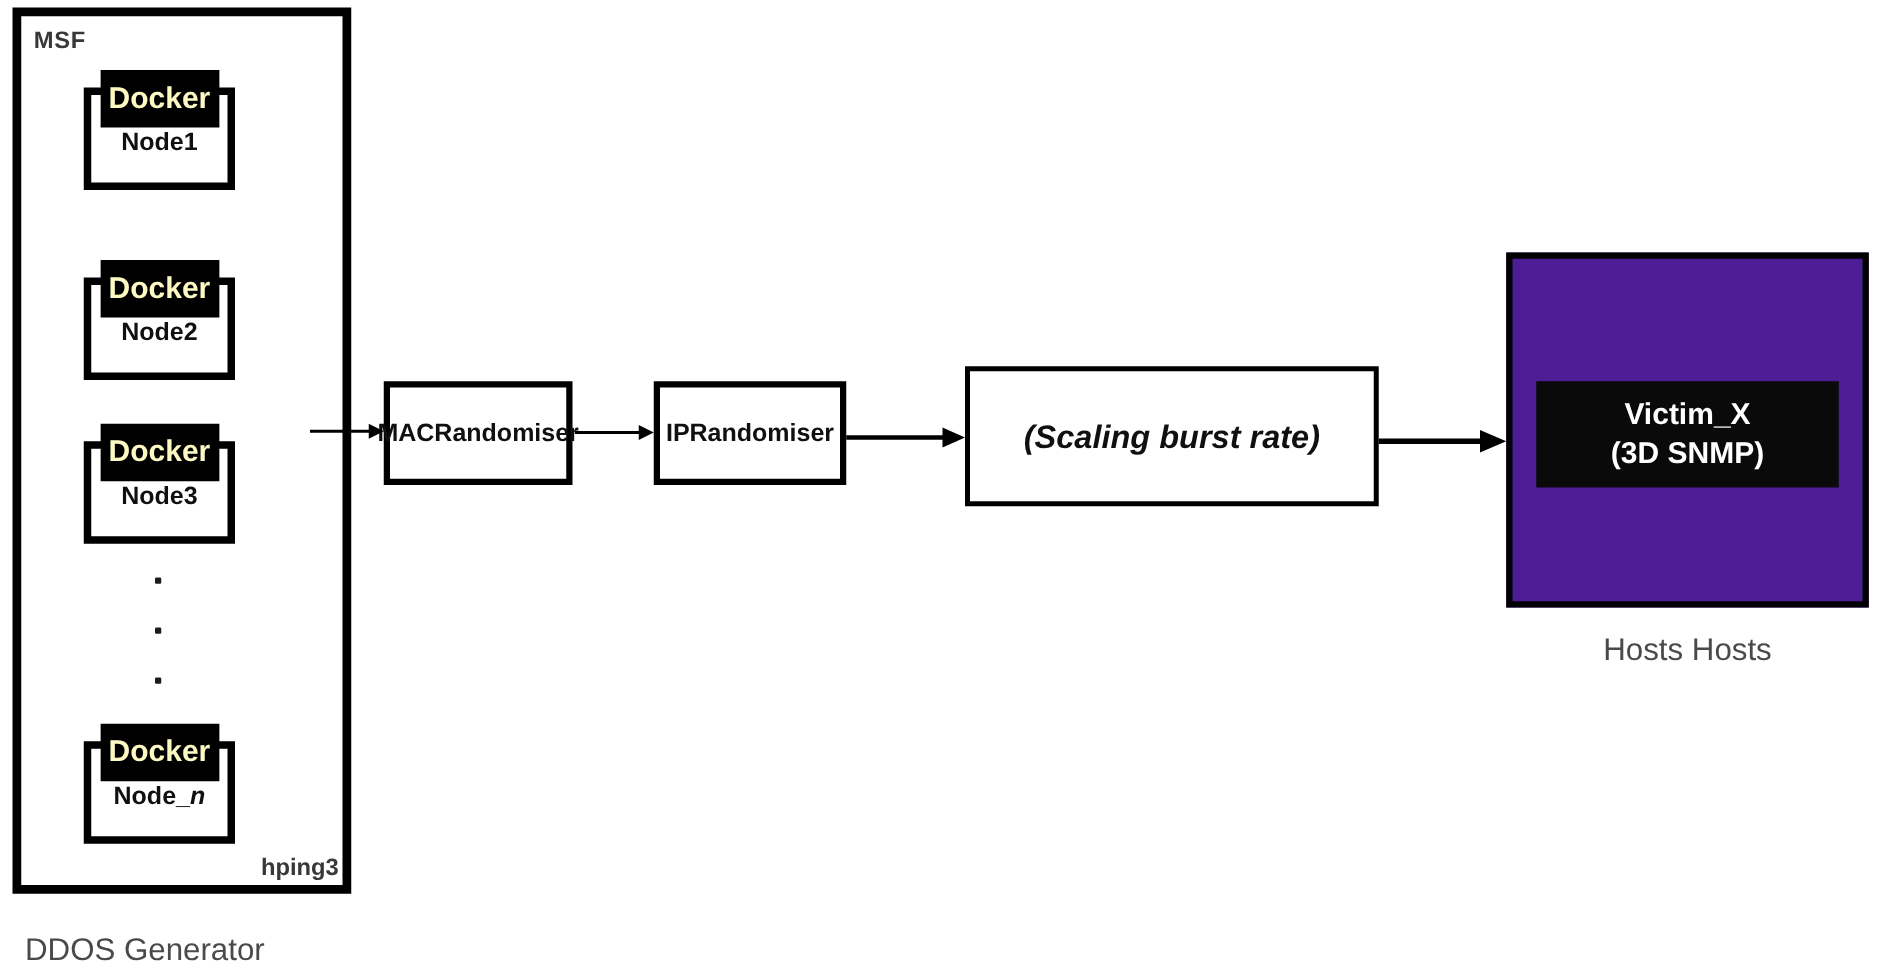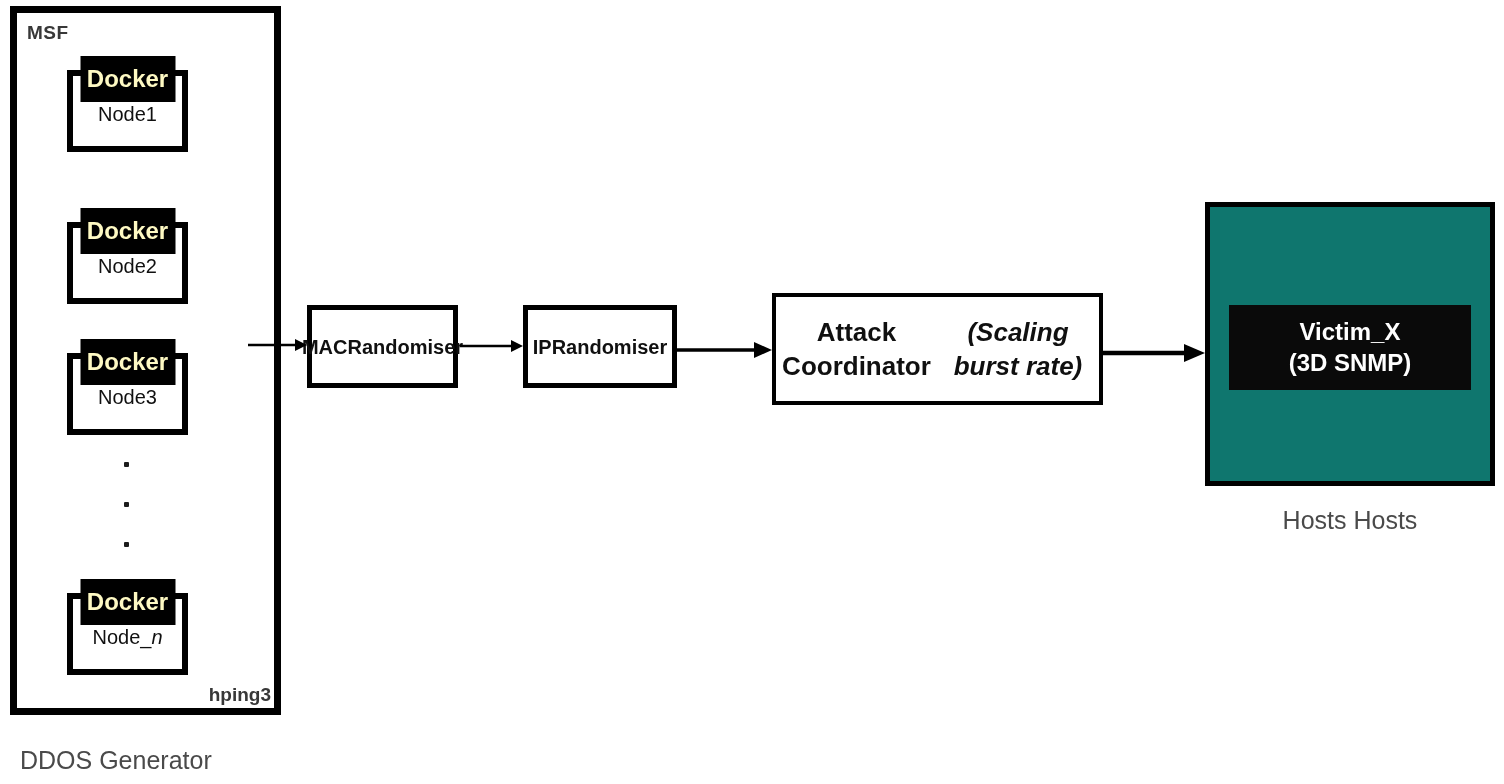--- a/index.html
+++ b/index.html
@@ -14,21 +14,21 @@
                color:#383838; letter-spacing:.5px; }
   .gen-tool { position:absolute; right:3px; bottom:2px; font-size:19px; font-weight:bold;
               color:#383838; }
 
   
   .docker-node { position:absolute; left:50px; width:121px; height:82px;
                  border:6px solid #000; background:#fff; }
   .docker-tab { position:absolute; top:-20px; left:50%; transform:translateX(-50%);
                 width:95px; height:46px; background:#000; color:#fef9c3; font-weight:bold;
                 font-size:24px; display:flex; align-items:center; justify-content:center; }
-  .node-label { margin-top:27px; text-align:center; font-weight:normal; font-size:20px; color:#101010; }
+  .node-label { margin-top:27px; text-align:center; font-weight:bold; font-size:20px; color:#101010; }
   .node-label .it { font-style:italic; }
 
   .dots { position:absolute; left:107px; top:449px; display:flex; flex-direction:column; gap:35px; }
   .dot { width:5px; height:5px; background:#1c1c1c; border-radius:1px; }
 
   .caption { position:absolute; font-size:25px; color:#4a4a4a;text-align:center; }
   #cap-gen { left:20px; top:746px; }
   #cap-targets { left:1205px; top:506px; width:290px; text-align:center; }
 
   
@@ -36,21 +36,21 @@
               display:flex; flex-direction:row; align-items:center; justify-content:center;
               font-weight:bold; color:#101010; text-align:center; }
   #mac-box { left:307px; top:305px; width:151px; height:83px; font-size:20px; line-height:24px; }
   #ip-box  { left:523px; top:305px; width:154px; height:83px; font-size:20px; line-height:24px; }
   #ac-box  { left:772px; top:293px; width:331px; height:112px; border-width:4px;
              font-size:26px; line-height:34px; }
   #ac-box .line2 { font-style:italic; }
 
   
   #target-box { position:absolute; left:1205px; top:202px; width:290px; height:284px;
-                border:5px solid #000; background:#0f766e; display:flex; flex-direction:row;
+                border:5px solid #000; background:#4c1d95; display:flex; flex-direction:row;
                 align-items:center; justify-content:center; gap:27px; padding-top:6px; }
   .victim { width:242px; height:85px; background:#0a0a0a; color:#fff; font-weight:bold;
             font-size:24px; line-height:31px; display:flex; flex-direction:column;
             align-items:center; justify-content:center; text-align:center; }
 
   svg.arrows { position:absolute; left:0; top:0; width:1504px; height:784px; pointer-events:none; }
   .arrow-line { stroke:#000; }
   .arrow-head { fill:#000; }
 </style>
 </head>
@@ -96,21 +96,20 @@
     <div>MAC</div>
     <div>Randomiser</div>
   </div>
 
   <div class="pipe-box" id="ip-box">
     <div>IP</div>
     <div>Randomiser</div>
   </div>
 
   <div class="pipe-box" id="ac-box">
-    <div>Attack Coordinator</div>
     <div class="line2">(Scaling burst rate)</div>
   </div>
 
   <div id="target-box">
     <div class="victim">
       <div>Victim_X</div>
       <div>(3D SNMP)</div>
     </div>
   </div>
 

